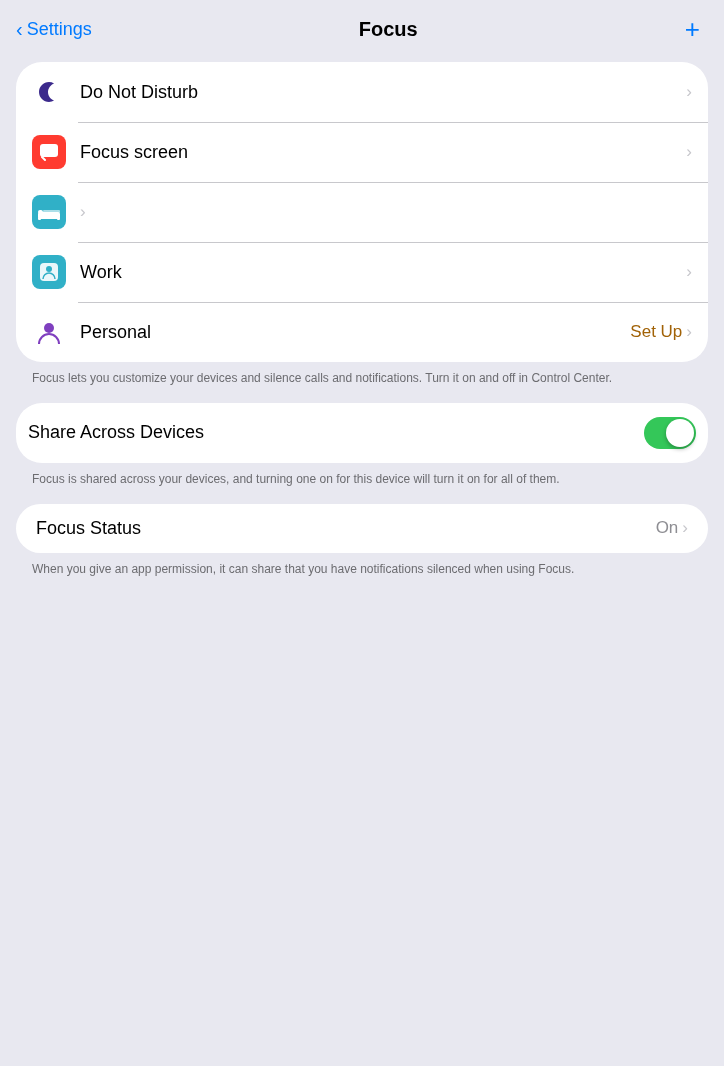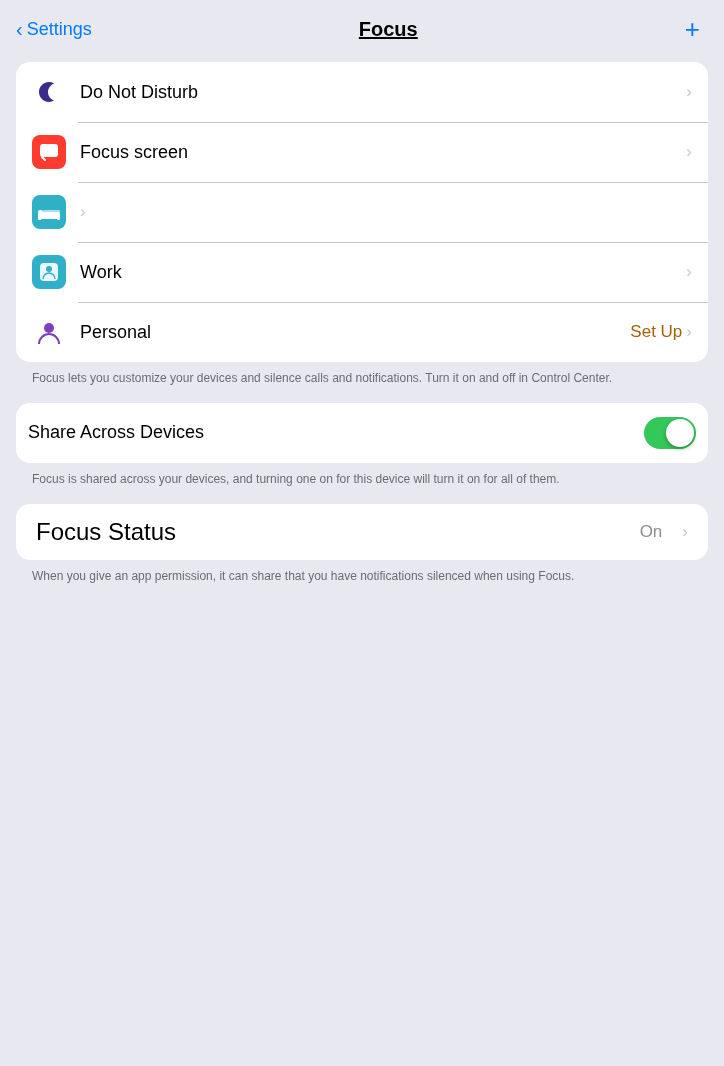--- a/index.html
+++ b/index.html
@@ -32,34 +32,33 @@
 
     .header-back-chevron {
       font-size: 20px;
       color: #007aff;
     }
 
     .header-title {
       font-size: 20px;
       font-weight: 700;
       color: #000;
-      text-decoration: underline;
     }
 
     .header-plus {
       color: #007aff;
       font-size: 26px;
       font-weight: 300;
       cursor: pointer;
       line-height: 1;
     }
 
     .section-card {
       background: #fff;
-      border-radius: 14px;
+      border-radius: 26px;
       margin: 8px 16px;
       overflow: hidden;
     }
 
     .list-item {
       display: flex;
       align-items: center;
       padding: 13px 16px;
       position: relative;
       cursor: pointer;
@@ -192,29 +191,29 @@
     }
 
     .status-row {
       display: flex;
       align-items: center;
       justify-content: space-between;
       padding: 14px 20px;
     }
 
     .status-label {
-      font-size: 24px;
+      font-size: 18px;
       font-weight: 500;
       color: #000;
     }
 
     .status-right {
       display: flex;
       align-items: flex-end;
-      gap: 20px;
+      gap: 4px;
       color: #8e8e93;
       font-size: 17px;
     }
   </style>
 </head>
 <body>
 
 <div class="header">
   <div class="header-back">
     <span class="header-back-chevron">‹</span>

